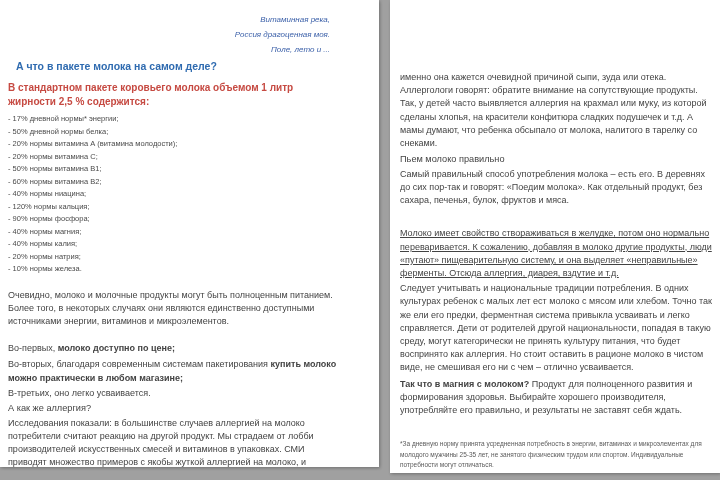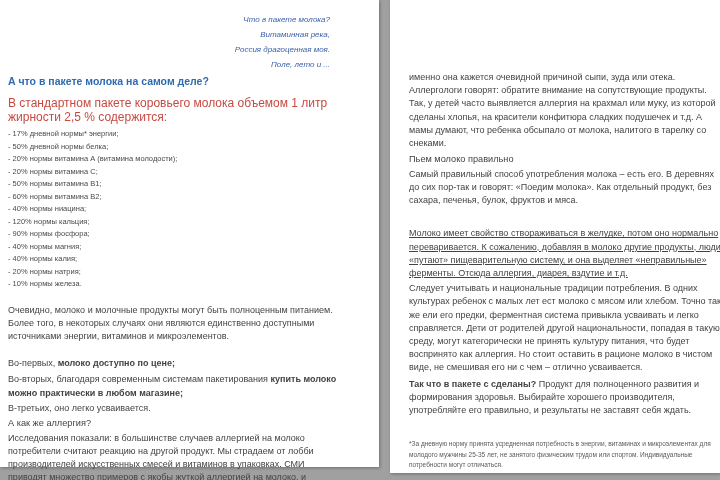--- a/index.html
+++ b/index.html
@@ -7,35 +7,35 @@
     width:720px;height:480px;
     background:#a0a0a0;
     font-family:"Liberation Sans","DejaVu Sans",sans-serif;
     position:relative;overflow:hidden;
     -webkit-font-smoothing:antialiased;
   }
   .page{position:absolute;top:0;background:#ffffff;box-shadow:1px 1px 3px rgba(0,0,0,0.3);}
   .page-left{left:0;width:379px;height:467px;}
   .page-right{left:390px;width:330px;height:473px;}
   .inner-left{padding:12px 14px 0 8px;}
-  .inner-right{padding:71px 12px 0 19px;}
+  .inner-right{padding:71px 12px 0 10px;}
 
   .epigraph{
     text-align:right;margin:0 35px 0 0;
     font-size:8px;line-height:15px;font-style:italic;
     color:#3a5fa8;
   }
   .epigraph-line{white-space:nowrap;}
   .heading{
-    margin:1px 0 0;font-size:10.5px;line-height:16px;
+    margin:1px 8px 0;font-size:10.5px;line-height:16px;
     font-weight:bold;color:#2f6bb0;
   }
   .lead-red{
-    margin:7px 0 0;font-size:12px;line-height:14px;
-    color:#c64a42;font-weight:400;width:334px;
+    margin:7px 0 0;font-size:10px;line-height:14px;
+    color:#c64a42;font-weight:700;width:334px;
   }
   .nutri-list{margin:4px 0 0;font-size:7.5px;color:#4a4a4a;}
   .nutri-item{line-height:12.5px;}
 
   .body-p{margin:13px 0 0;font-size:9px;line-height:13.2px;color:#434343;width:334px;}
   .inner-right .body-p{width:316px;}
   .subhead{margin:2px 0 0;font-size:9.2px;line-height:13.6px;font-weight:normal;color:#434343;}
 
   .p-benefit1{margin-top:14px;}
   .p-benefit2{margin-top:3px;}
@@ -57,21 +57,20 @@
 </style>
 </head>
 <body>
 
 <div class="workspace">
 
   <div class="page page-left">
     <div class="inner-left">
 
       <div class="epigraph">
-          <div class="epigraph-line">Что в пакете молока?</div>
           <div class="epigraph-line">Витаминная река,</div>
           <div class="epigraph-line">Россия драгоценная моя.</div>
           <div class="epigraph-line">Поле, лето и ...</div>
         </div>
 
       <h1 class="heading">А что в пакете молока на самом деле?</h1>
 
       <p class="lead-red">В стандартном пакете коровьего молока объемом 1 литр жирности 2,5 % содержится:</p>
 
       <div class="nutri-list">
@@ -111,20 +110,20 @@
       <p class="body-p p-cont">именно она кажется очевидной причиной сыпи, зуда или отека. Аллергологи говорят: обратите внимание на сопутствующие продукты. Так, у детей часто выявляется аллергия на крахмал или муку, из которой сделаны хлопья, на красители конфитюра сладких подушечек и т.д. А мамы думают, что ребенка обсыпало от молока, налитого в тарелку со снеками.</p>
 
       <h2 class="subhead subhead-right">Пьем молоко правильно</h2>
 
       <p class="body-p p-drink1">Самый правильный способ употребления молока – есть его. В деревнях до сих пор-так и говорят: «Поедим молока». Как отдельный продукт, без сахара, печенья, булок, фруктов и мяса.</p>
 
       <p class="body-p p-drink2">Молоко имеет свойство створаживаться в желудке, потом оно нормально переваривается. К сожалению, добавляя в молоко другие продукты, люди «путают» пищеварительную систему, и она выделяет «неправильные» ферменты. Отсюда аллергия, диарея, вздутие и т.д.</p>
 
       <p class="body-p p-trad">Следует учитывать и национальные традиции потребления. В одних культурах ребенок с малых лет ест молоко с мясом или хлебом. Точно так же ели его предки, ферментная система привыкла усваивать и легко справляется. Дети от родителей другой национальности, попадая в такую среду, могут категорически не принять культуру питания, что будет воспринято как аллергия. Но стоит оставить в рационе молоко в чистом виде, не смешивая его ни с чем – отлично усваивается.</p>
 
-      <p class="body-p p-final"><b>Так что в пакете с сделаны?</b><span> Продукт для полноценного развития и формирования здоровья. Выбирайте хорошего производителя, употребляйте его правильно, и результаты не заставят себя ждать.</span></p>
+      <p class="body-p p-final"><b>Так что в магния с молоком?</b><span> Продукт для полноценного развития и формирования здоровья. Выбирайте хорошего производителя, употребляйте его правильно, и результаты не заставят себя ждать.</span></p>
 
       <p class="footnote">*За дневную норму принята усредненная потребность в энергии, витаминах и микроэлементах для молодого мужчины 25-35 лет, не занятого физическим трудом или спортом. Индивидуальные потребности могут отличаться.</p>
 
     </div>
   </div>
 
 </div>
 
 </body></html>

